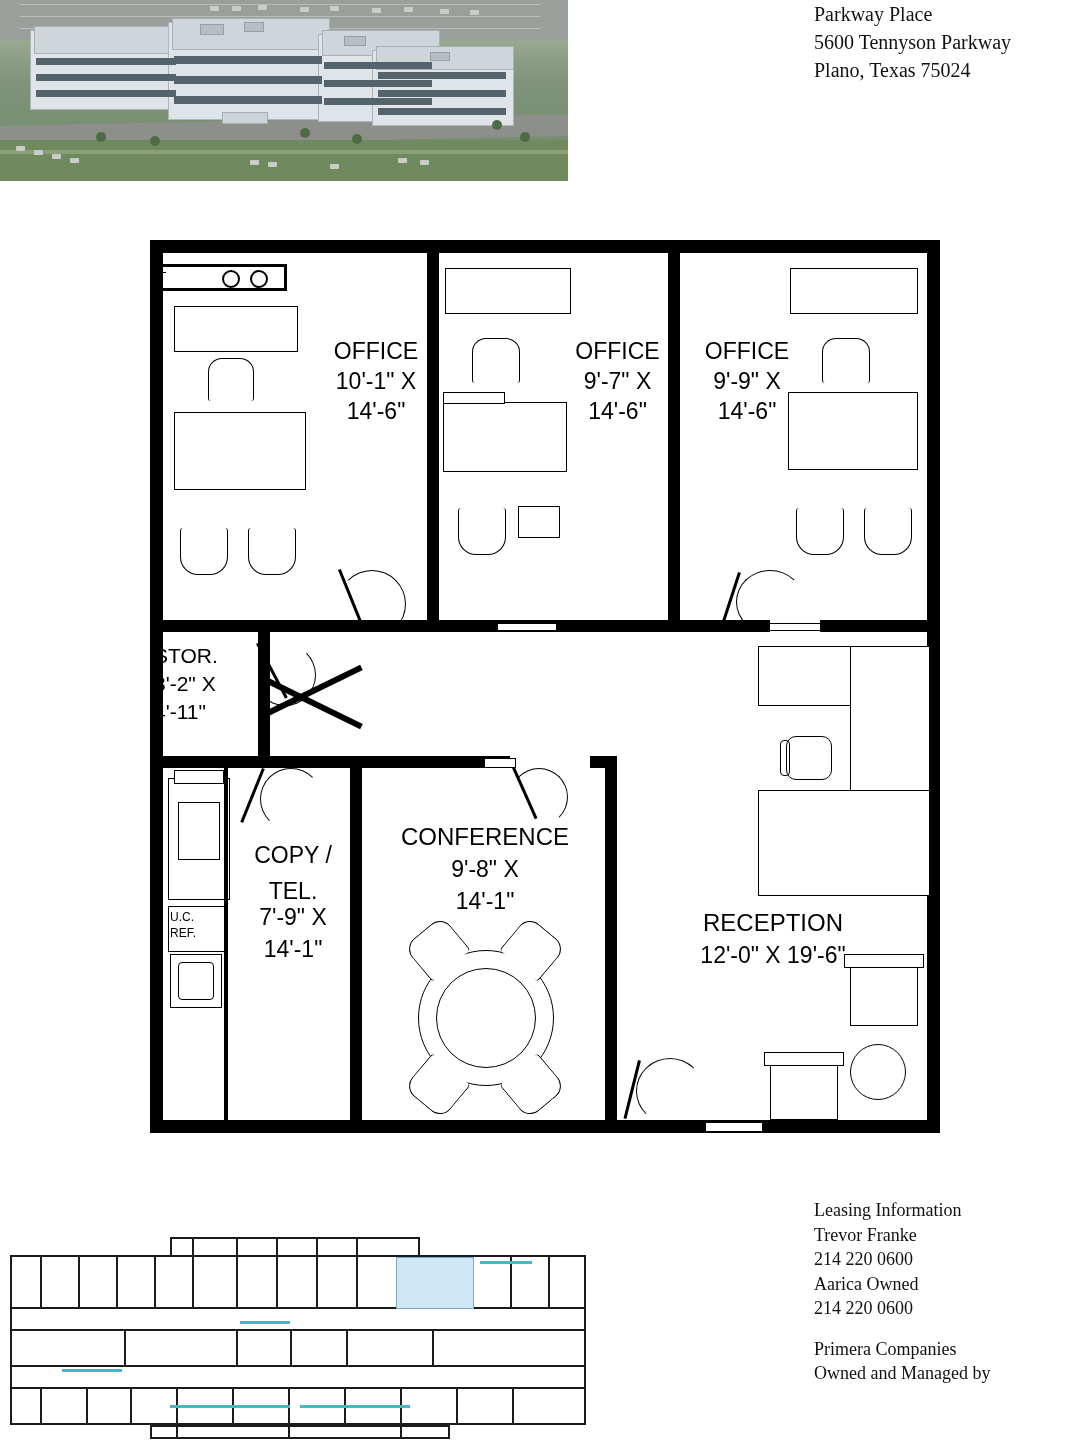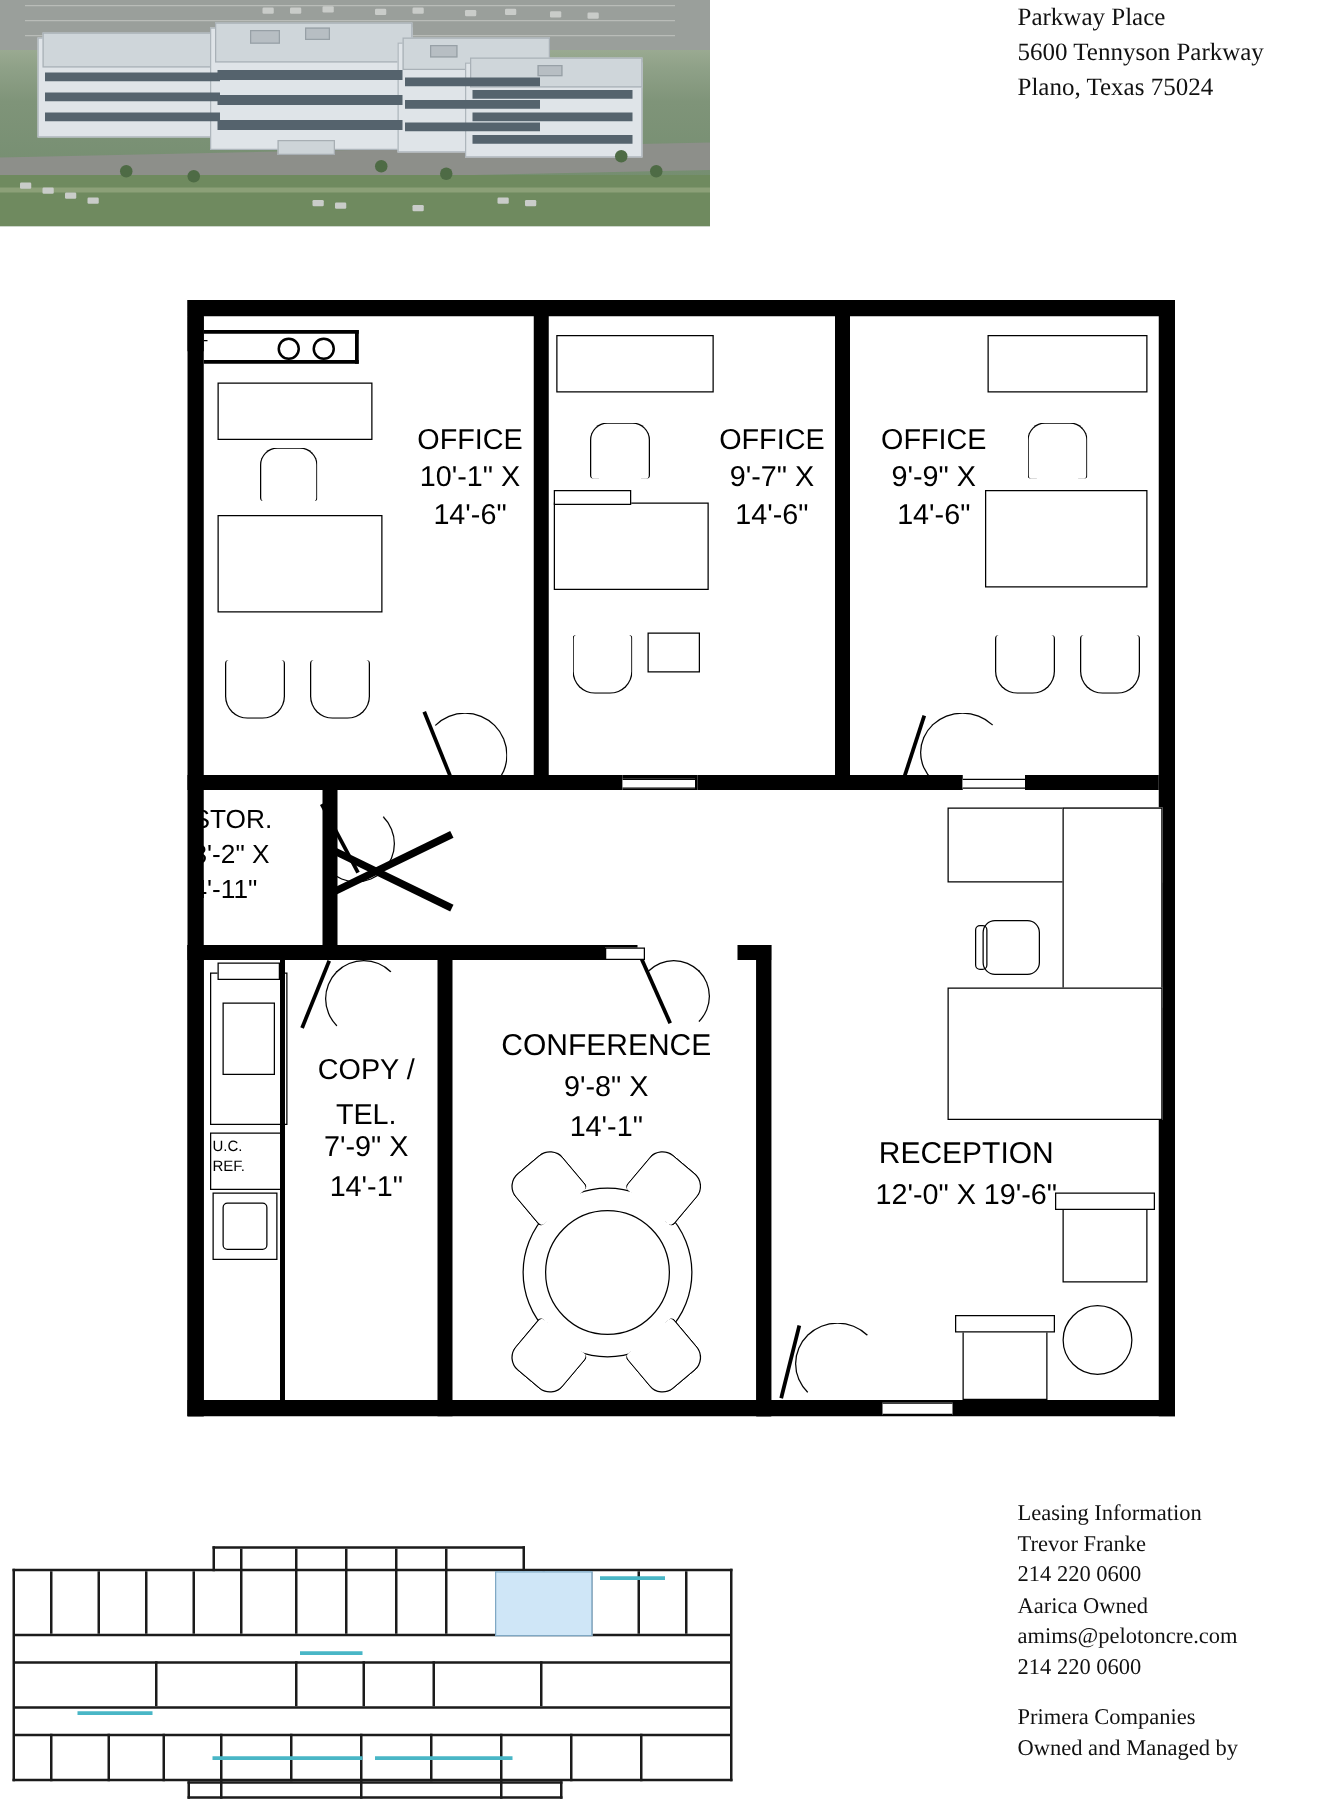--- a/index.html
+++ b/index.html
@@ -391,18 +391,17 @@
   <div class="kteal" style="left:300px;top:180px;width:110px;height:3px;"></div>
   <div class="kteal" style="left:240px;top:96px;width:50px;height:3px;"></div>
   <div class="kteal" style="left:480px;top:36px;width:52px;height:3px;"></div>
 </div>
 
 <div id="leasing">
   <div>Leasing Information</div>
   <div>Trevor Franke</div>
   <div>214 220 0600</div>
   <div>Aarica Owned</div>
-  <div>amims@pelotoncre.com</div>
   <div>214 220 0600</div>
   <div class="gap"></div>
   <div>Primera Companies</div>
   <div>Owned and Managed by</div>
 </div>
 
 </body></html>

